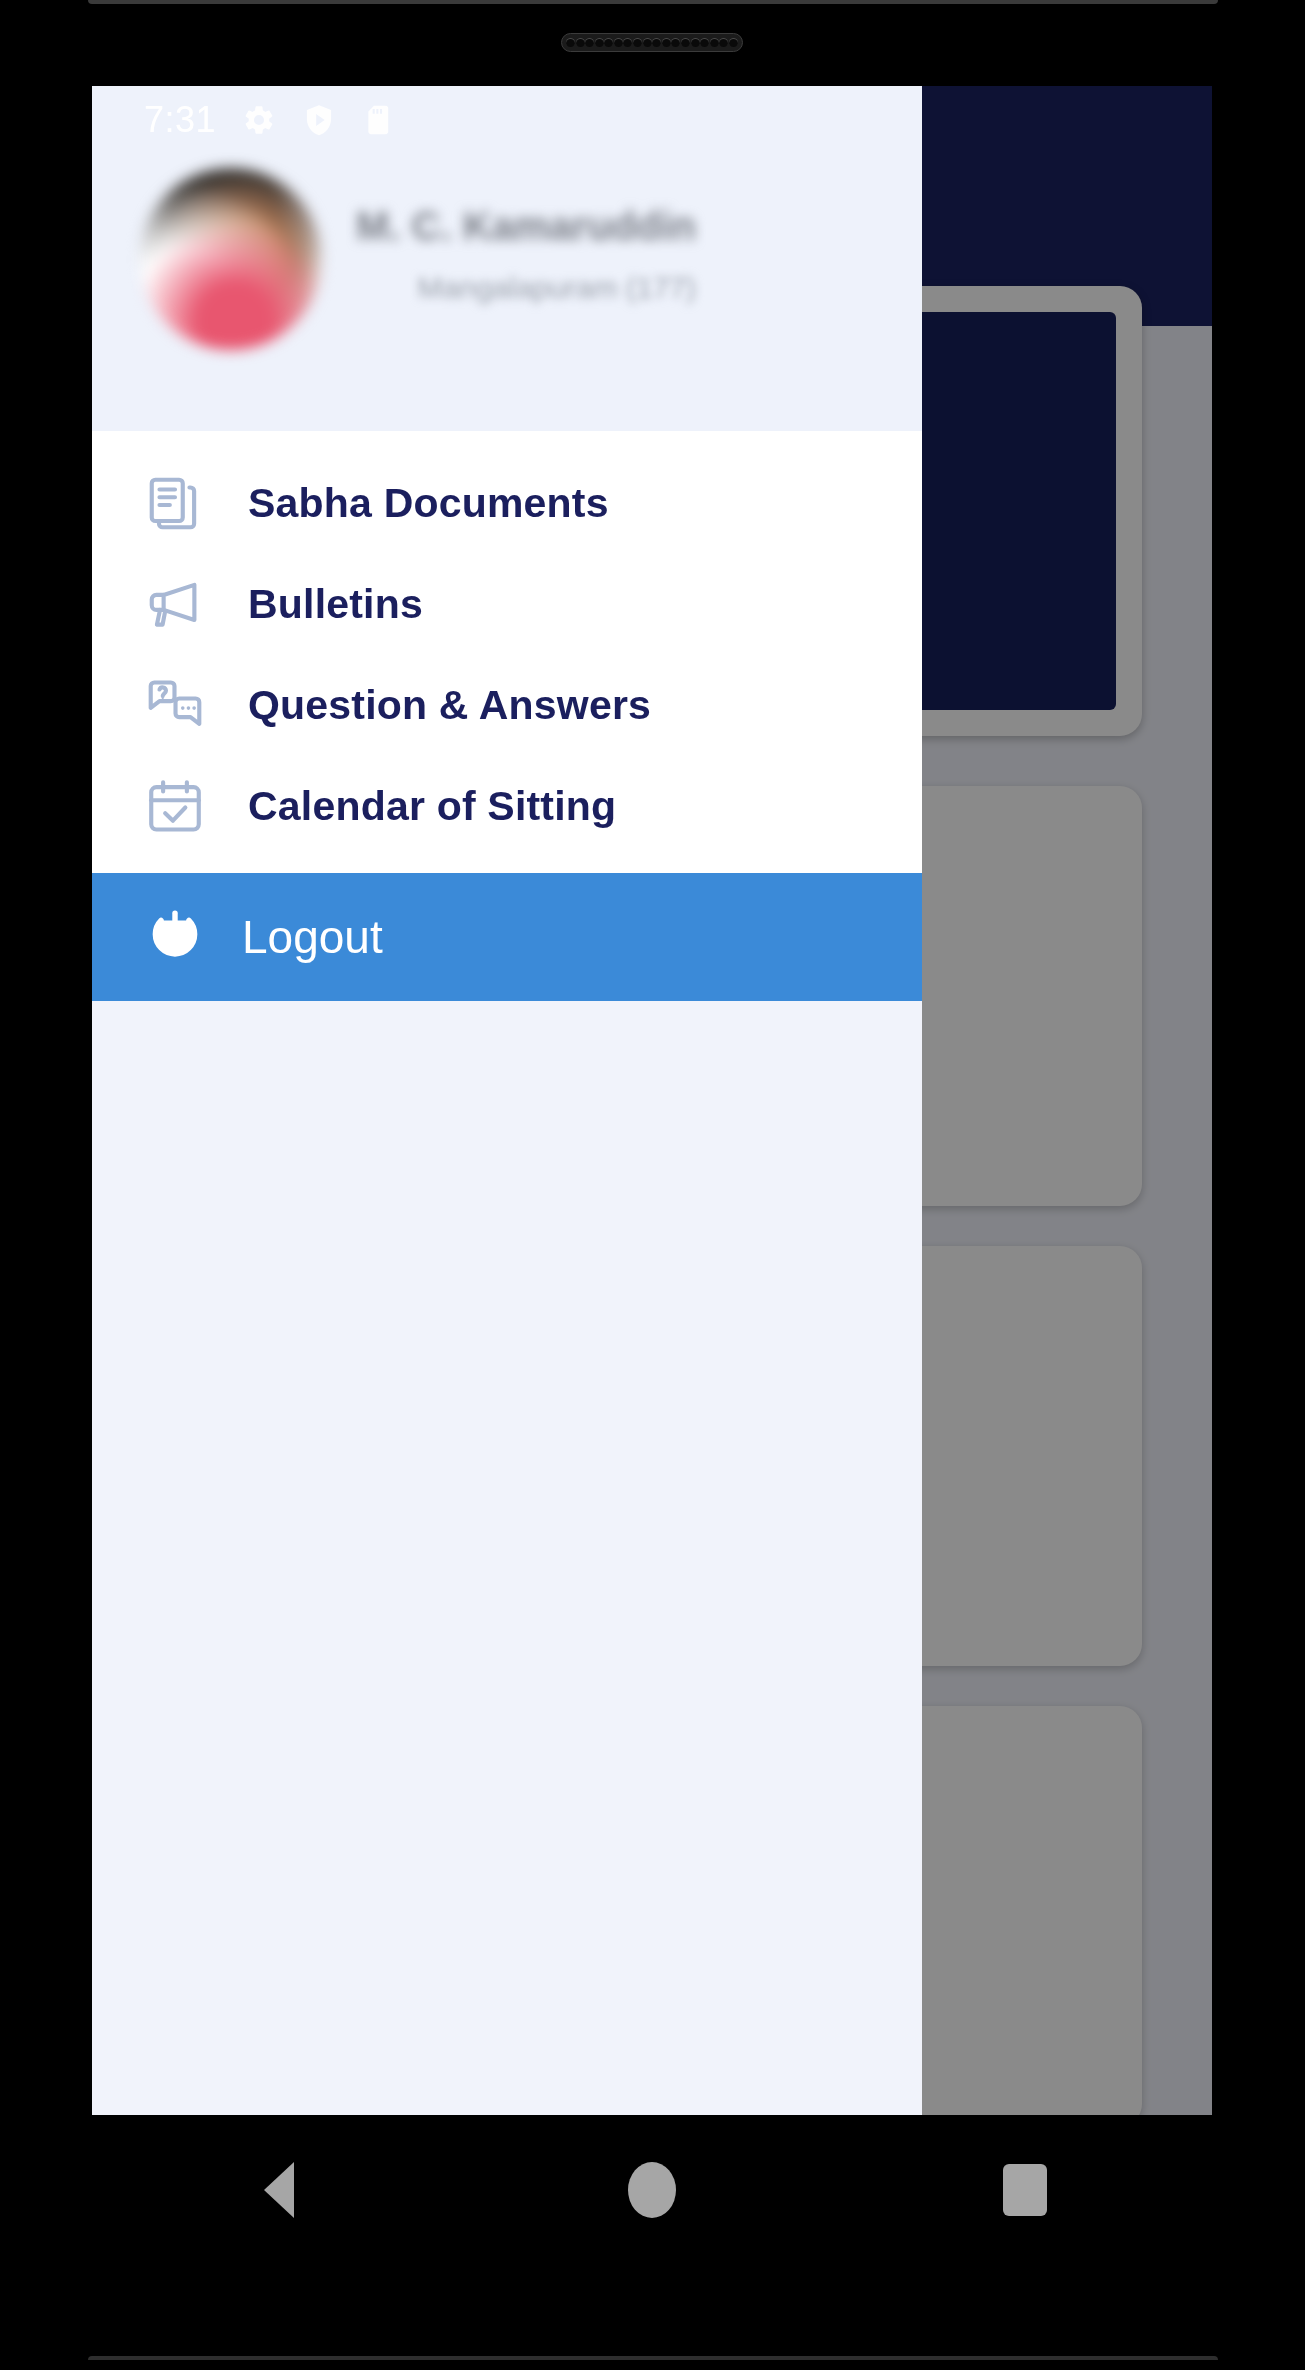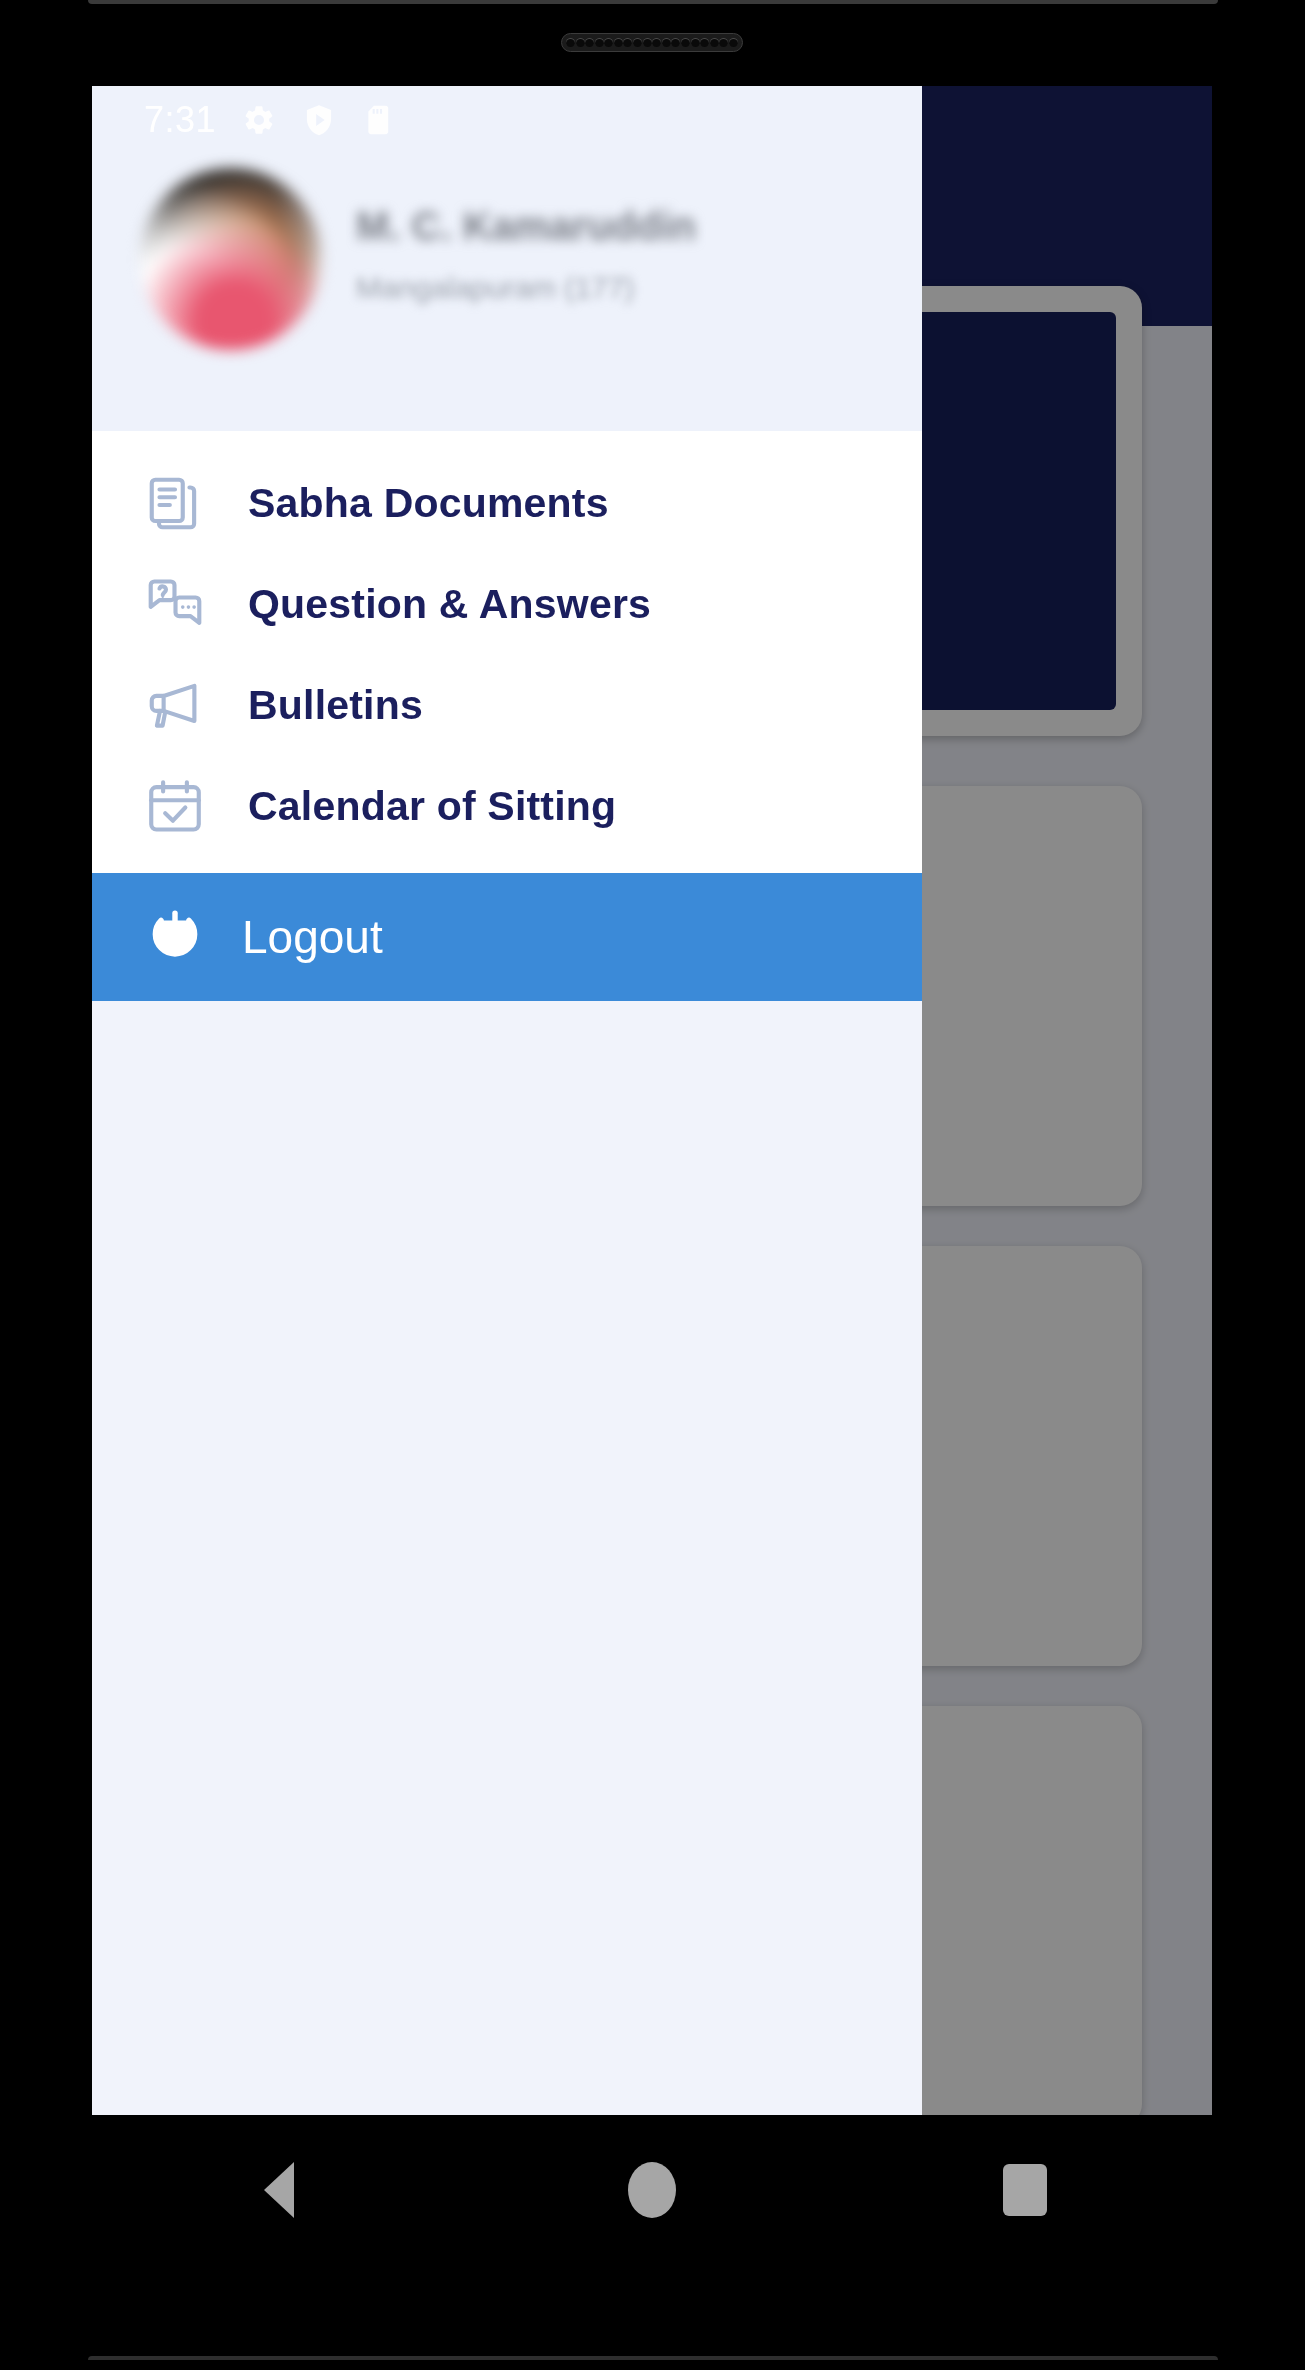--- a/index.html
+++ b/index.html
@@ -38,20 +38,21 @@
     background:#0a0a0a; box-shadow:inset 0 1px 0 #4a4a4a;
   }
 
   
   #screen {
     position:absolute;
     left:92px; top:86px;
     width:1120px; height:2029px;
     overflow:hidden;
     background:#bef264;
+    text-align:right;
   }
 
   
   #app-bg { position:absolute; inset:0; background:#f1f3fb; }
   .app-topbar {
     position:absolute; left:0; top:0; width:100%; height:240px;
     background:#1a2260;
   }
   .app-hero {
     position:absolute; left:190px; top:200px;
@@ -304,46 +305,46 @@
               <path d="M17.6 5.6h.4a1.4 1.4 0 0 1 1.4 1.4v12.6a1.4 1.4 0 0 1-1.4 1.4H7.2a1.4 1.4 0 0 1-1.4-1.4v-.4"></path>
               <path d="M6 6.4h6M6 9.4h6M6 12.4h4"></path>
             </svg>
           </span>
           <span class="menu-label">Sabha Documents</span>
         </div>
 
         <div class="menu-item">
           <span class="menu-ico">
             <svg viewBox="0 0 24 24" fill="none" stroke="#a8b8d4" stroke-width="1.6" stroke-linecap="round" stroke-linejoin="round">
+              <path d="M19.5 4.2v13.6L7.6 13.9V8.1L19.5 4.2z"></path>
+              <path d="M7.6 8.1H4.8A1.8 1.8 0 0 0 3 9.9v2.2a1.8 1.8 0 0 0 1.8 1.8h2.8"></path>
+              <path d="M6.2 13.9 5 19.6h2.2l1-5.2"></path>
+            </svg>
+          </span>
+          <span class="menu-label">Bulletins</span>
+        </div>
+
+        <div class="menu-item">
+          <span class="menu-ico">
+            <svg viewBox="0 0 24 24" fill="none" stroke="#a8b8d4" stroke-width="1.6" stroke-linecap="round" stroke-linejoin="round">
               <path d="M2.6 4.3a1.4 1.4 0 0 1 1.4-1.4h6.4a1.4 1.4 0 0 1 1.4 1.4v4.4a1.4 1.4 0 0 1-1.4 1.4H6l-3.4 2.6v-8.4z"></path>
               <path d="M6 5.6a1.3 1.3 0 0 1 2.5.45c0 .9-1.25 1.25-1.25 2.05"></path>
               <circle cx="7.25" cy="8.9" r=".45" fill="#a8b8d4" stroke="none"></circle>
               <path d="M21.4 10.5a1.4 1.4 0 0 0-1.4-1.4h-6.4a1.4 1.4 0 0 0-1.4 1.4v4.4a1.4 1.4 0 0 0 1.4 1.4h4.4l3.4 2.6v-8.4z"></path>
               <circle cx="15" cy="12.8" r=".7" fill="#a8b8d4" stroke="none"></circle>
               <circle cx="17.2" cy="12.8" r=".7" fill="#a8b8d4" stroke="none"></circle>
               <circle cx="19.4" cy="12.8" r=".7" fill="#a8b8d4" stroke="none"></circle>
             </svg>
           </span>
           <span class="menu-label">Question &amp; Answers</span>
         </div>
 
         <div class="menu-item">
           <span class="menu-ico">
             <svg viewBox="0 0 24 24" fill="none" stroke="#a8b8d4" stroke-width="1.6" stroke-linecap="round" stroke-linejoin="round">
-              <path d="M19.5 4.2v13.6L7.6 13.9V8.1L19.5 4.2z"></path>
-              <path d="M7.6 8.1H4.8A1.8 1.8 0 0 0 3 9.9v2.2a1.8 1.8 0 0 0 1.8 1.8h2.8"></path>
-              <path d="M6.2 13.9 5 19.6h2.2l1-5.2"></path>
-            </svg>
-          </span>
-          <span class="menu-label">Bulletins</span>
-        </div>
-
-        <div class="menu-item">
-          <span class="menu-ico">
-            <svg viewBox="0 0 24 24" fill="none" stroke="#a8b8d4" stroke-width="1.6" stroke-linecap="round" stroke-linejoin="round">
               <rect x="2.8" y="4.3" width="18.4" height="16.4" rx="2"></rect>
               <path d="M2.8 9.4h18.4"></path>
               <path d="M7.4 2.4v3.6M16.6 2.4v3.6"></path>
               <path d="M8.2 14.4 11.2 17.3 16 12.2"></path>
             </svg>
           </span>
           <span class="menu-label">Calendar of Sitting</span>
         </div>
 
       </div>

